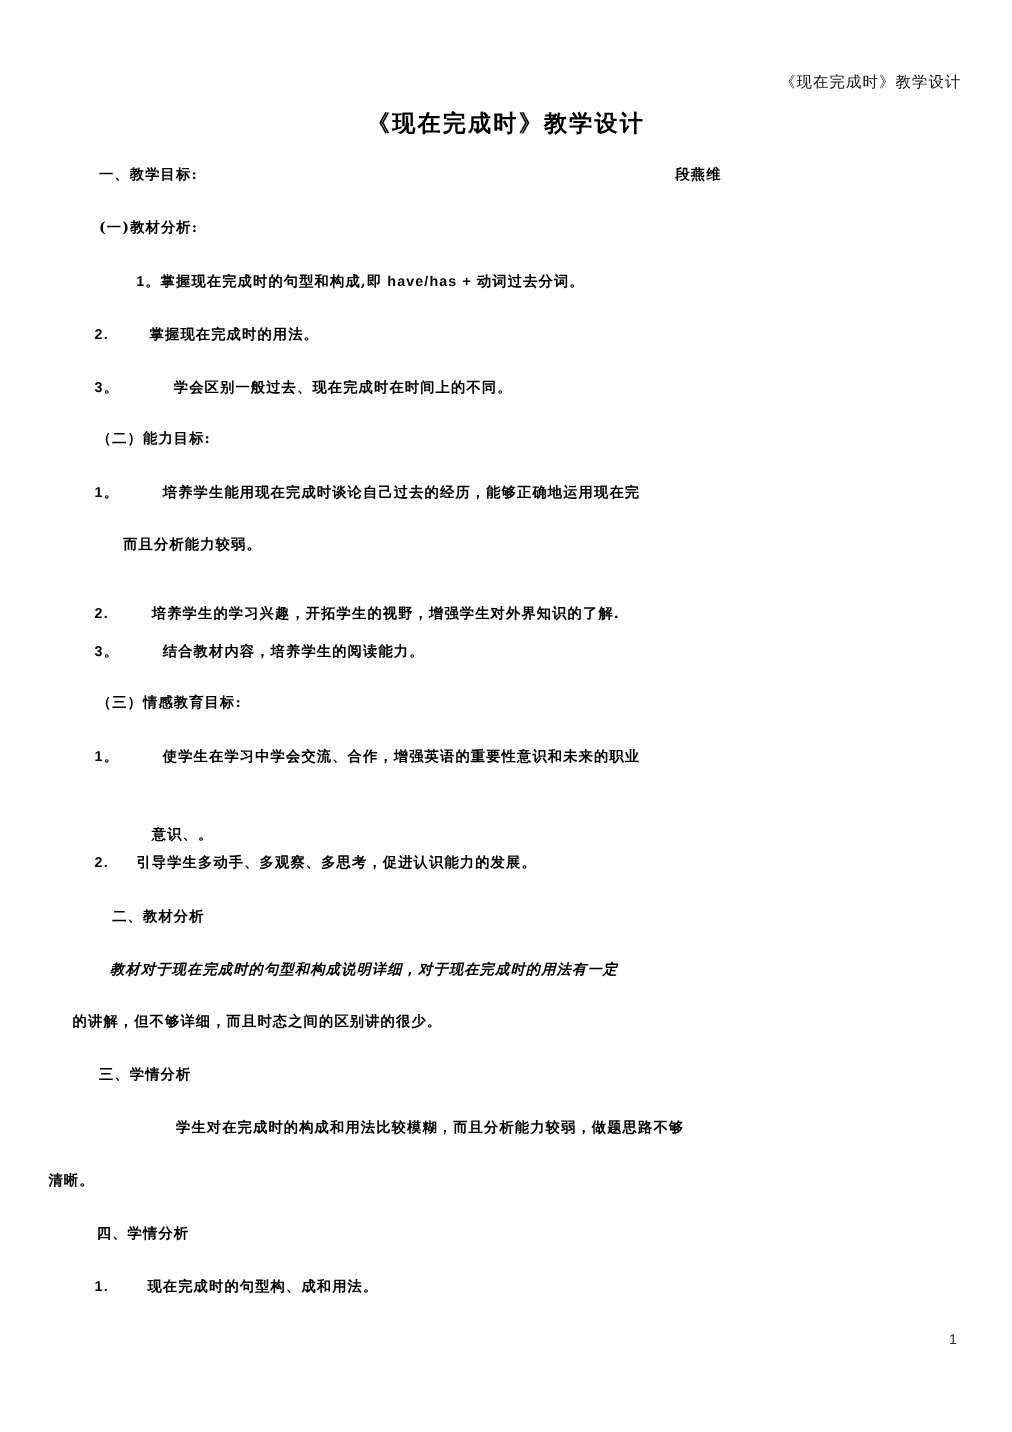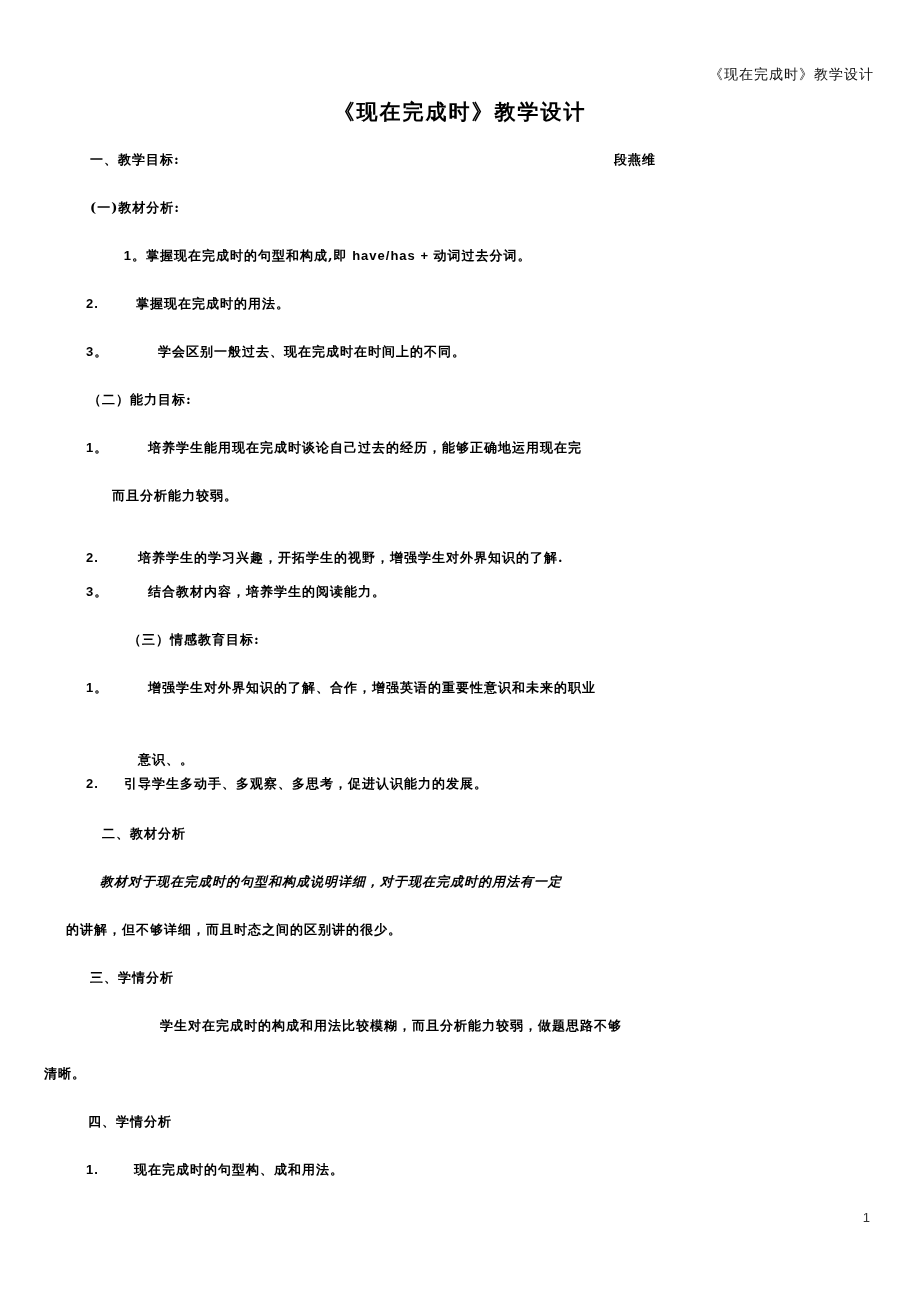--- a/index.html
+++ b/index.html
@@ -61,24 +61,24 @@
   </div>
   <div class="line" style="top:484px; left:112px;">而且分析能力较弱。</div>
 
   <div class="line" style="top:532px; left:86px;margin-top:14px;">
     <span class="num" style="width:52px;">2.</span><span>培养学生的学习兴趣，开拓学生的视野，增强学生对外界知识的了解.</span>
   </div>
   <div class="line" style="top:580px; left:86px;">
     <span class="num" style="width:62px;">3。</span><span>结合教材内容，培养学生的阅读能力。</span>
   </div>
 
-  <div class="line" style="top:628px; left:88px;margin-left:40px;">（三）情感教育目标:</div>
+  <div class="line" style="top:628px; left:88px;">（三）情感教育目标:</div>
 
   <div class="line" style="top:676px; left:86px;">
-    <span class="num" style="width:62px;">1。</span><span>增强学生对外界知识的了解、合作，增强英语的重要性意识和未来的职业</span>
+    <span class="num" style="width:62px;">1。</span><span>使学生在学习中学会交流、合作，增强英语的重要性意识和未来的职业</span>
   </div>
   <div class="line" style="top:748px; left:138px;">意识、。</div>
 
   <div class="line" style="top:772px; left:86px;">
     <span class="num" style="width:38px;">2.</span><span>引导学生多动手、多观察、多思考，促进认识能力的发展。</span>
   </div>
 
   <div class="line" style="top:822px; left:102px;">二、教材分析</div>
   <div class="line" style="top:870px; left:100px;font-style:italic;">教材对于现在完成时的句型和构成说明详细，对于现在完成时的用法有一定</div>
   <div class="line" style="top:918px; left:66px;">的讲解，但不够详细，而且时态之间的区别讲的很少。</div>

